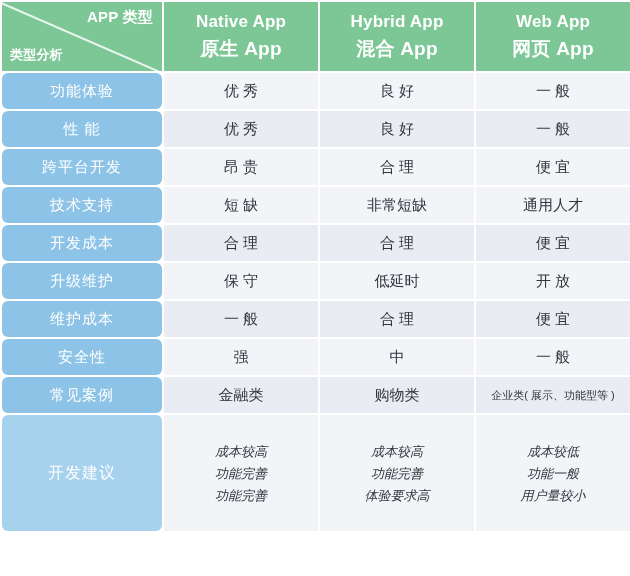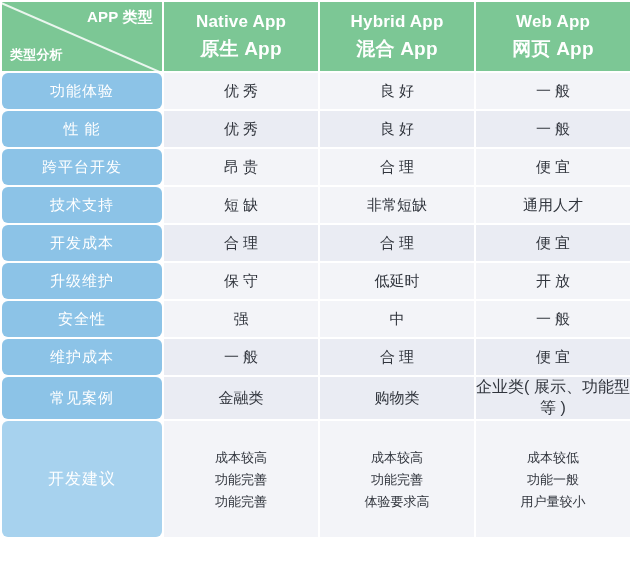--- a/index.html
+++ b/index.html
@@ -105,41 +105,42 @@
     color: #ffffff;
     font-size: 15px;
     letter-spacing: 1px;
     border-radius: 6px;
   }
 
   td.val-a { background: #f3f4f8; }
   td.val-b { background: #eaecf3; }
 
   td.small-note {
-    font-size: 16px;
+    font-size: 11px;
     letter-spacing: 0;
   }
 
   
   tr.advice td {
     height: 116px;
     vertical-align: middle;
   }
   tr.advice td.rowlabel {
     background: #a7d2ee;
     font-size: 16px;
   }
   .advice-lines {
     display: flex;
     flex-direction: column;
     align-items: center;
     justify-content: center;
     gap: 9px;
     font-size: 13px;
     color: #31353d;
+    font-style: italic;
   }
   .advice-lines span { display: block; line-height: 1; }
 </style>
 </head>
 <body>
 
 <div id="table-wrap">
   <table class="compare">
     <colgroup>
       <col class="c-label">
@@ -209,31 +210,31 @@
       </tr>
 
       <tr>
         <td class="rowlabel">升级维护</td>
         <td class="val-a">保 守</td>
         <td class="val-a">低延时</td>
         <td class="val-a">开 放</td>
       </tr>
 
       <tr>
+        <td class="rowlabel">维护成本</td>
+        <td class="val-b">一 般</td>
+        <td class="val-b">合 理</td>
+        <td class="val-b">便 宜</td>
+      </tr>
+
+      <tr>
         <td class="rowlabel">安全性</td>
         <td class="val-a">强</td>
         <td class="val-a">中</td>
         <td class="val-a">一 般</td>
-      </tr>
-
-      <tr>
-        <td class="rowlabel">维护成本</td>
-        <td class="val-b">一 般</td>
-        <td class="val-b">合 理</td>
-        <td class="val-b">便 宜</td>
       </tr>
 
       <tr>
         <td class="rowlabel">常见案例</td>
         <td class="val-b">金融类</td>
         <td class="val-b">购物类</td>
         <td class="val-b small-note">企业类( 展示、功能型等 )</td>
       </tr>
 
       <tr class="advice">

